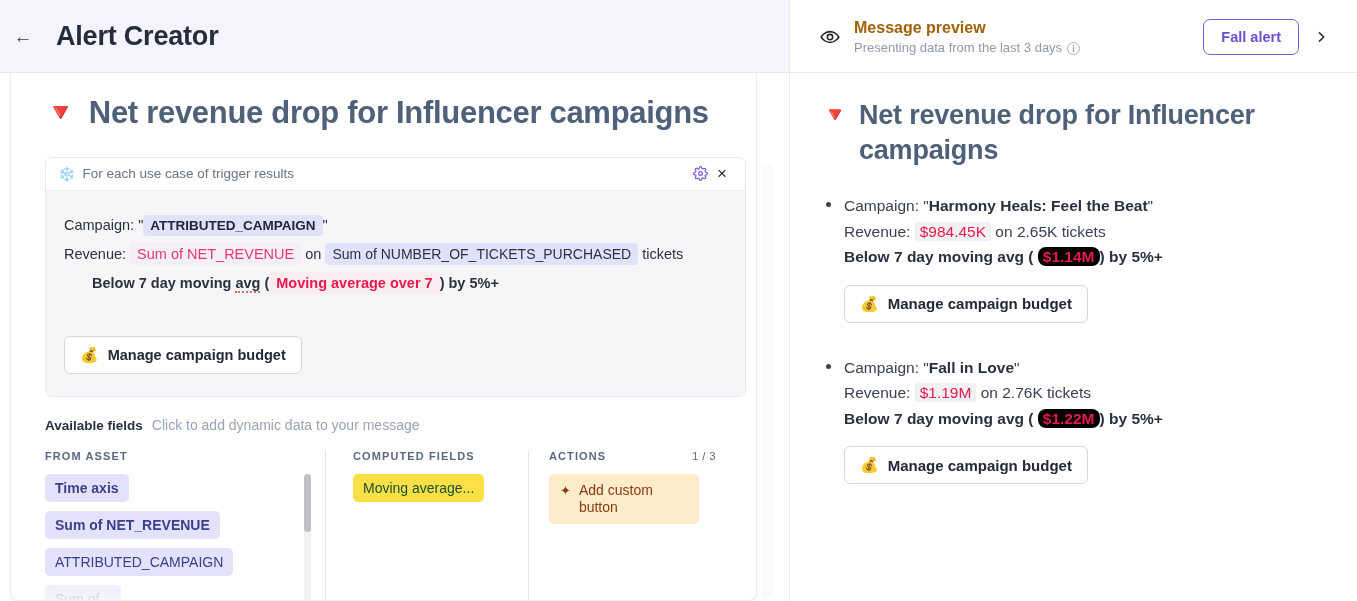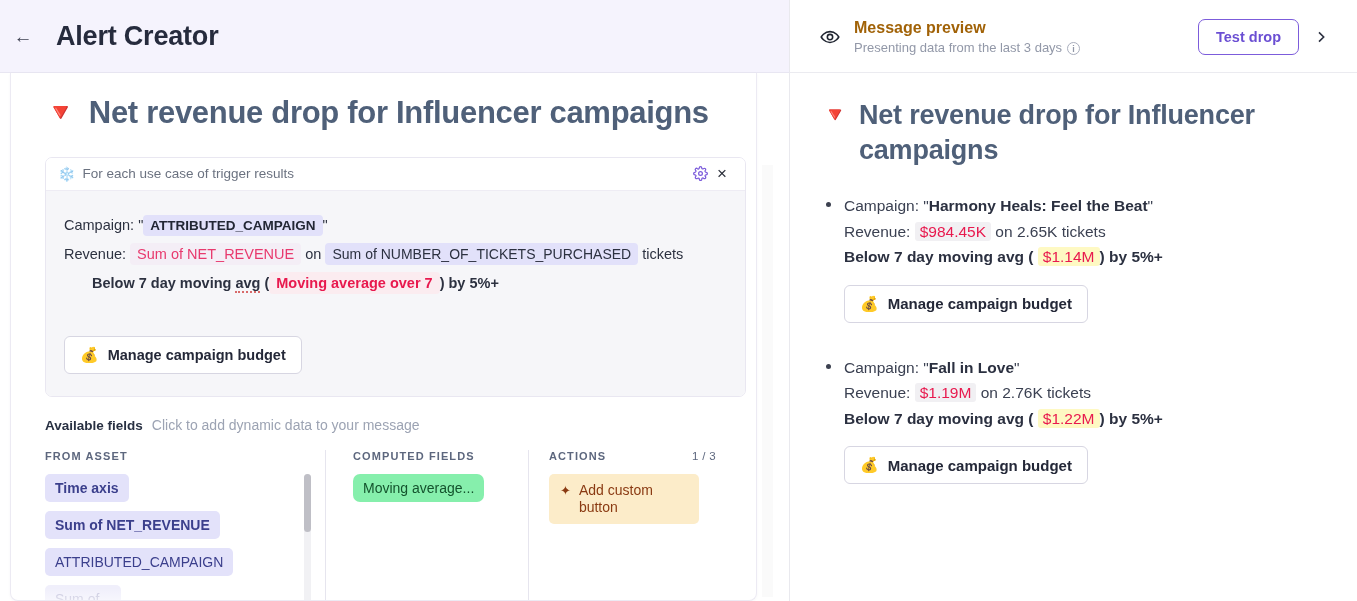--- a/index.html
+++ b/index.html
@@ -101,21 +101,21 @@
   .count { font-size: 11.5px; font-weight: normal; color: #5d677e; letter-spacing: 0.3px; }
 
   .chip-list { position: relative; }
   .chip {
     display: inline-block; border-radius: 5px; padding: 6px 10px; margin-bottom: 9px;
     font-size: 14px; cursor: pointer; white-space: nowrap;
   }
   .chip-field { background: #e3e2fa; color: #3b3f8c; }
   .chip-field.b { font-weight: bold; }
   .chip-faded { background: #f0effb; color: #c4c3dc; }
-  .chip-green { background: #86efac; color: #14532d; border-radius: 7px; }
+  .chip-green { background: #fde047; color: #14532d; }
   .chip-amber {
     background: #fcecc9; color: #8a3a12; display: inline-flex; align-items: flex-start; gap: 8px;
     line-height: 1.22; padding: 8px 13px 8px 11px; max-width: 150px; white-space: normal;
   }
   .spark { font-size: 13px; color: #8a3a12; flex: none; margin-top: 1px; }
 
   .fade-mask {
     position: absolute; left: 0; right: 12px; bottom: 0; height: 34px;
     background: linear-gradient(to bottom, rgba(255,255,255,0), #ffffff 78%);
     pointer-events: none;
@@ -172,21 +172,21 @@
   .pv-list { list-style: none; margin-top: 26px; }
   .pv-item { position: relative; padding-left: 22px; margin-bottom: 32px; }
   .pv-item::before {
     content: ""; position: absolute; left: 4px; top: 9px;
     width: 5px; height: 5px; border-radius: 50%; background: #3c4150;
   }
   .pv-line { font-size: 15.5px; color: #3b4152; line-height: 1.65; }
   .pv-line.bold { font-weight: bold; color: #2b3040; }
   .pv-b { font-weight: bold; color: #2b3040; }
   .val { background: #f1f0f3; color: #e8194e; border-radius: 3px; padding: 1px 5px; }
-  .val.strong { background: #fef9c3; font-weight: normal; }
+  .val.strong { background: #000000; font-weight: bold; border-radius: 8px; }
   .pv-btn {
     display: inline-flex; align-items: center; gap: 9px; margin-top: 15px;
     background: #fff; border: 1px solid #d7d6e2; border-radius: 6px;
     padding: 9px 15px; font-size: 15px; font-weight: bold; color: #242838; cursor: pointer;
   }
 </style>
 </head>
 <body>
 
 <div class="app">
@@ -308,21 +308,21 @@
           <circle cx="12" cy="12" r="3.2"></circle>
         </svg>
       </span>
       <div class="rh-texts">
         <div class="rh-title">Message preview</div>
         <div class="rh-sub">
           <span>Presenting data from the last 3 days</span>
           <span class="info-i">i</span>
         </div>
       </div>
-      <button class="test-btn">Test drop</button>
+      <button class="test-btn">Fall alert</button>
       <span class="chev-right">
         <svg width="16" height="16" viewBox="0 0 24 24" fill="none" stroke="currentColor" stroke-width="2.4">
           <path d="M9 5l7 7-7 7"></path>
         </svg>
       </span>
     </div>
 
     <div class="preview-body">
       <div class="pv-title">
         <span class="tri-icon">🔻</span>

